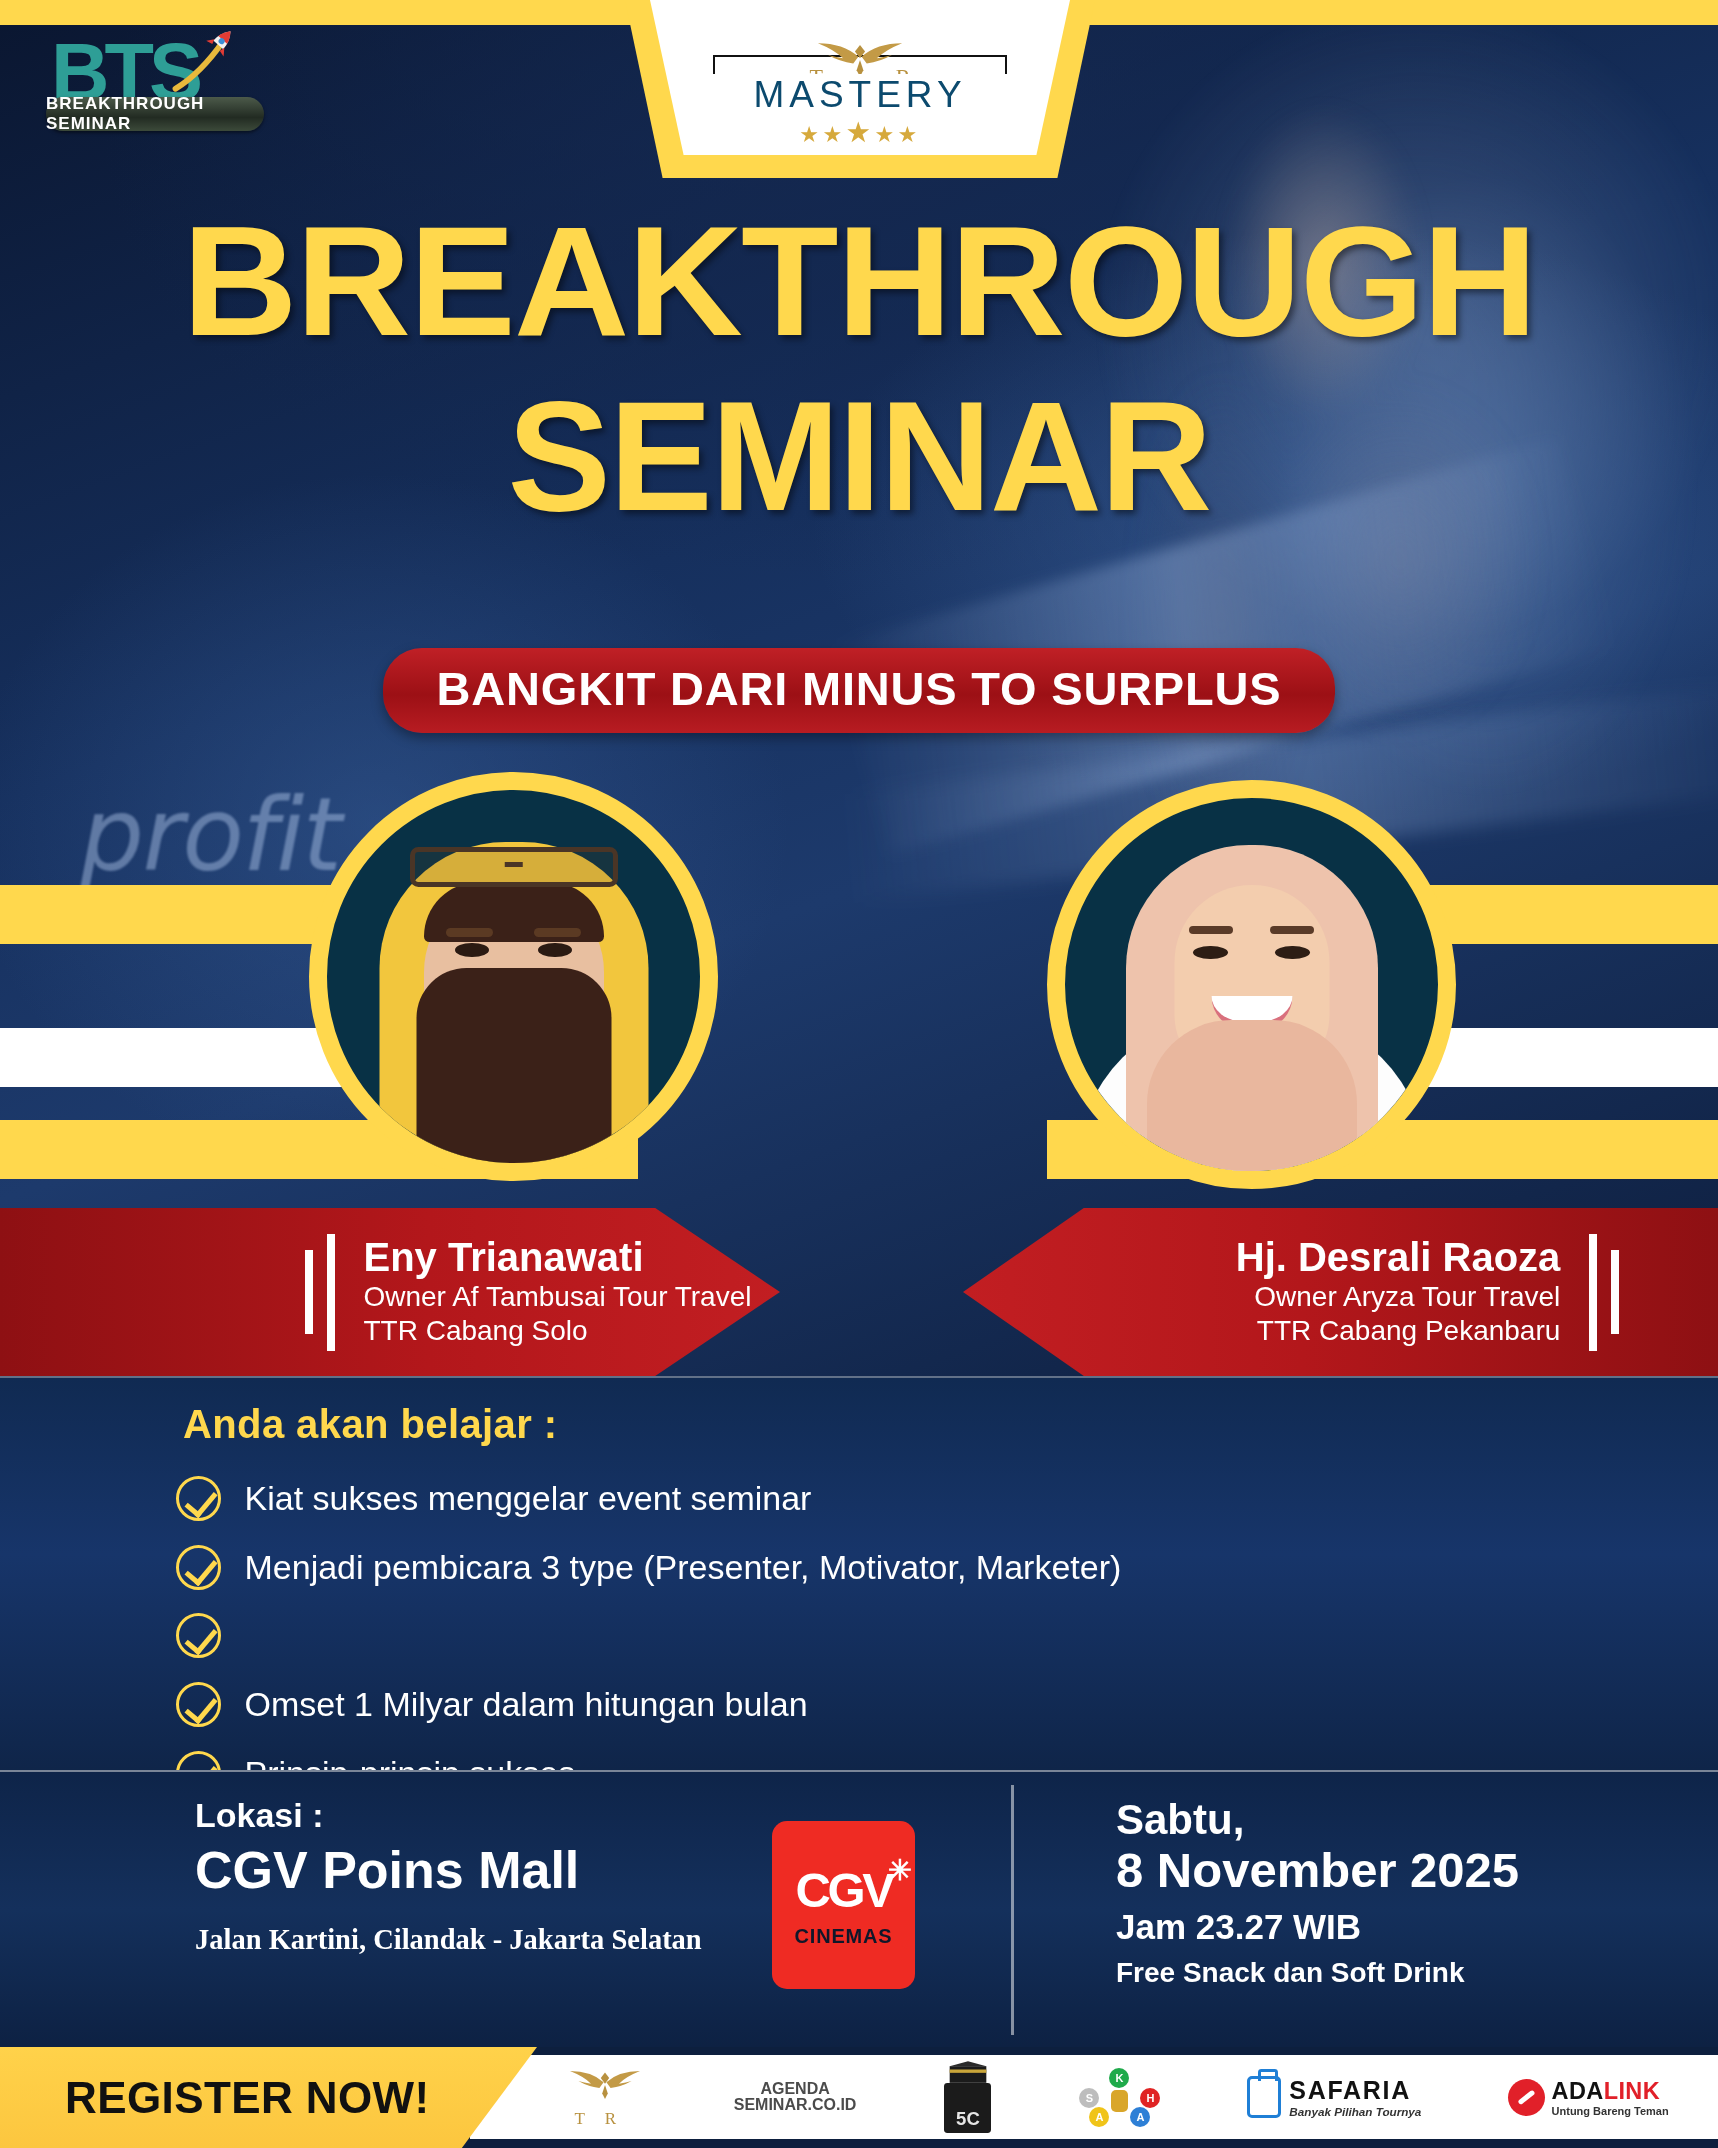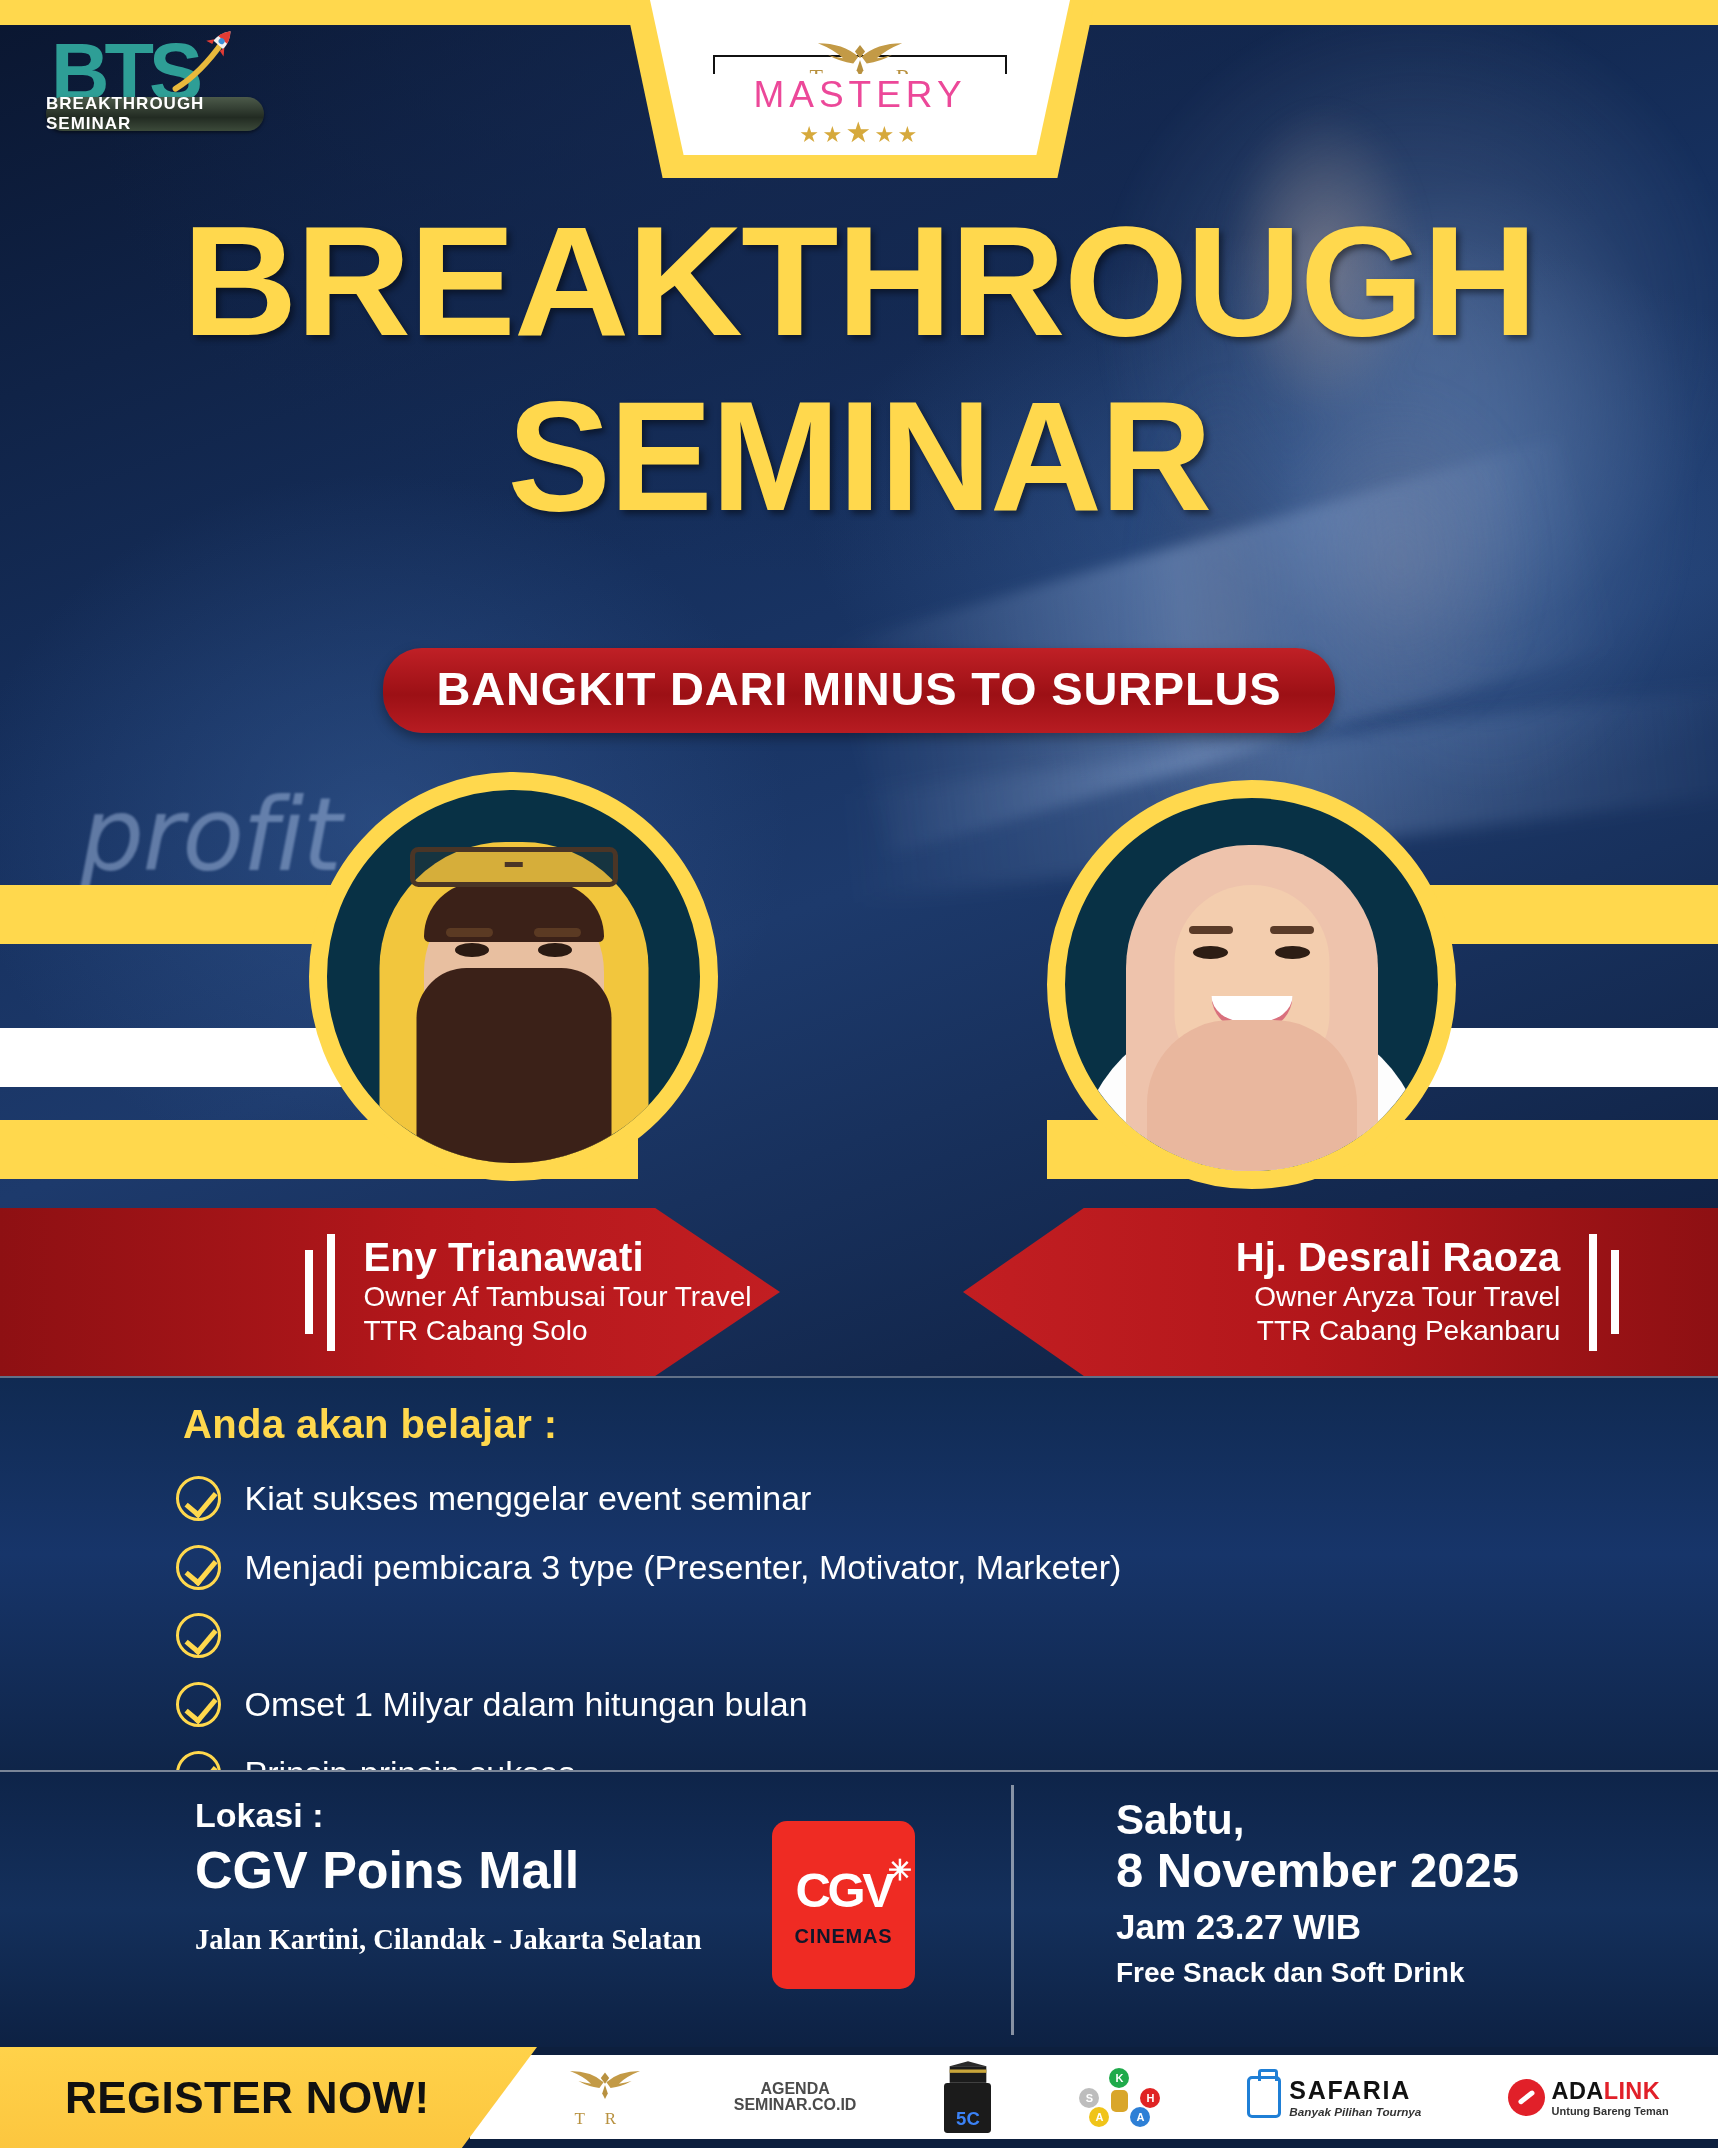--- a/index.html
+++ b/index.html
@@ -68,21 +68,21 @@
     position:absolute;left:0;top:25px;width:294px;height:65px;border:2.5px solid #111;
   }
   .mastery-eagle{position:absolute;left:50%;top:8.4px;transform:translateX(-50%);}
   .mastery-tr{
     position:absolute;left:50%;top:34px;transform:translateX(-50%);width:101px;
     display:flex;justify-content:space-between;color:#b8913f;font-family:"Liberation Serif",serif;
     font-size:22px;
   }
   .mastery-word{
     position:absolute;left:0;top:44px;width:294px;text-align:center;
-    font-size:37px;letter-spacing:5px;color:#ec4899;font-family:"Liberation Sans",sans-serif;
+    font-size:37px;letter-spacing:5px;color:#0c4a6e;font-family:"Liberation Sans",sans-serif;
     background:#fff;
   }
   .mastery-stars{
     position:absolute;left:0;top:86px;width:294px;text-align:center;color:#d6a93c;font-size:22px;
     letter-spacing:3.4px;background:#fff;
   }
   .mastery-stars span:nth-child(3){font-size:28.5px;}
 
   
   .bts{position:absolute;left:46px;top:35px;width:218px;height:92px;}
@@ -284,21 +284,21 @@
   .reg{font-size:44px;font-weight:bold;color:#111;margin-left:65px;letter-spacing:0.4px;font-family:"Liberation Sans",sans-serif;}
   .sponsors{
     position:absolute;left:520px;top:8.4px;width:1192px;height:84px;
     display:flex;align-items:center;justify-content:space-around;
   }
   .sp{display:flex;flex-direction:column;align-items:center;justify-content:center;height:72px;}
   .sp-ttr{color:#b8913f;font-family:"Liberation Serif",serif;font-size:17px;letter-spacing:20px;margin-top:8.4px;}
   .sp-agenda{font-size:16px;font-weight:bold;color:#4b4b4b;line-height:1.05;text-align:center;font-family:"Liberation Sans",sans-serif;}
   .sp-umroh{
     width:47px;height:50px;background:#1b1b1b;border-radius:3.4px;
-    display:flex;align-items:flex-end;justify-content:center;color:#3b82f6;font-size:18.5px;font-weight:bold;
+    display:flex;align-items:flex-end;justify-content:center;color:#e5e5e5;font-size:18.5px;font-weight:bold;
     font-family:"Liberation Sans",sans-serif;padding-bottom:3.4px;
   }
   .sp-ksah{position:relative;width:81px;height:59px;}
   .sp-ksah i{
     position:absolute;width:20px;height:20px;border-radius:50%;display:flex;
     align-items:center;justify-content:center;font-size:11px;color:#fff;font-weight:bold;
     font-family:"Liberation Sans",sans-serif;font-style:normal;
   }
   .k{top:0;left:30px;background:#1faa4b;}
   .s{top:20px;left:0;background:#bdbdbd;}

